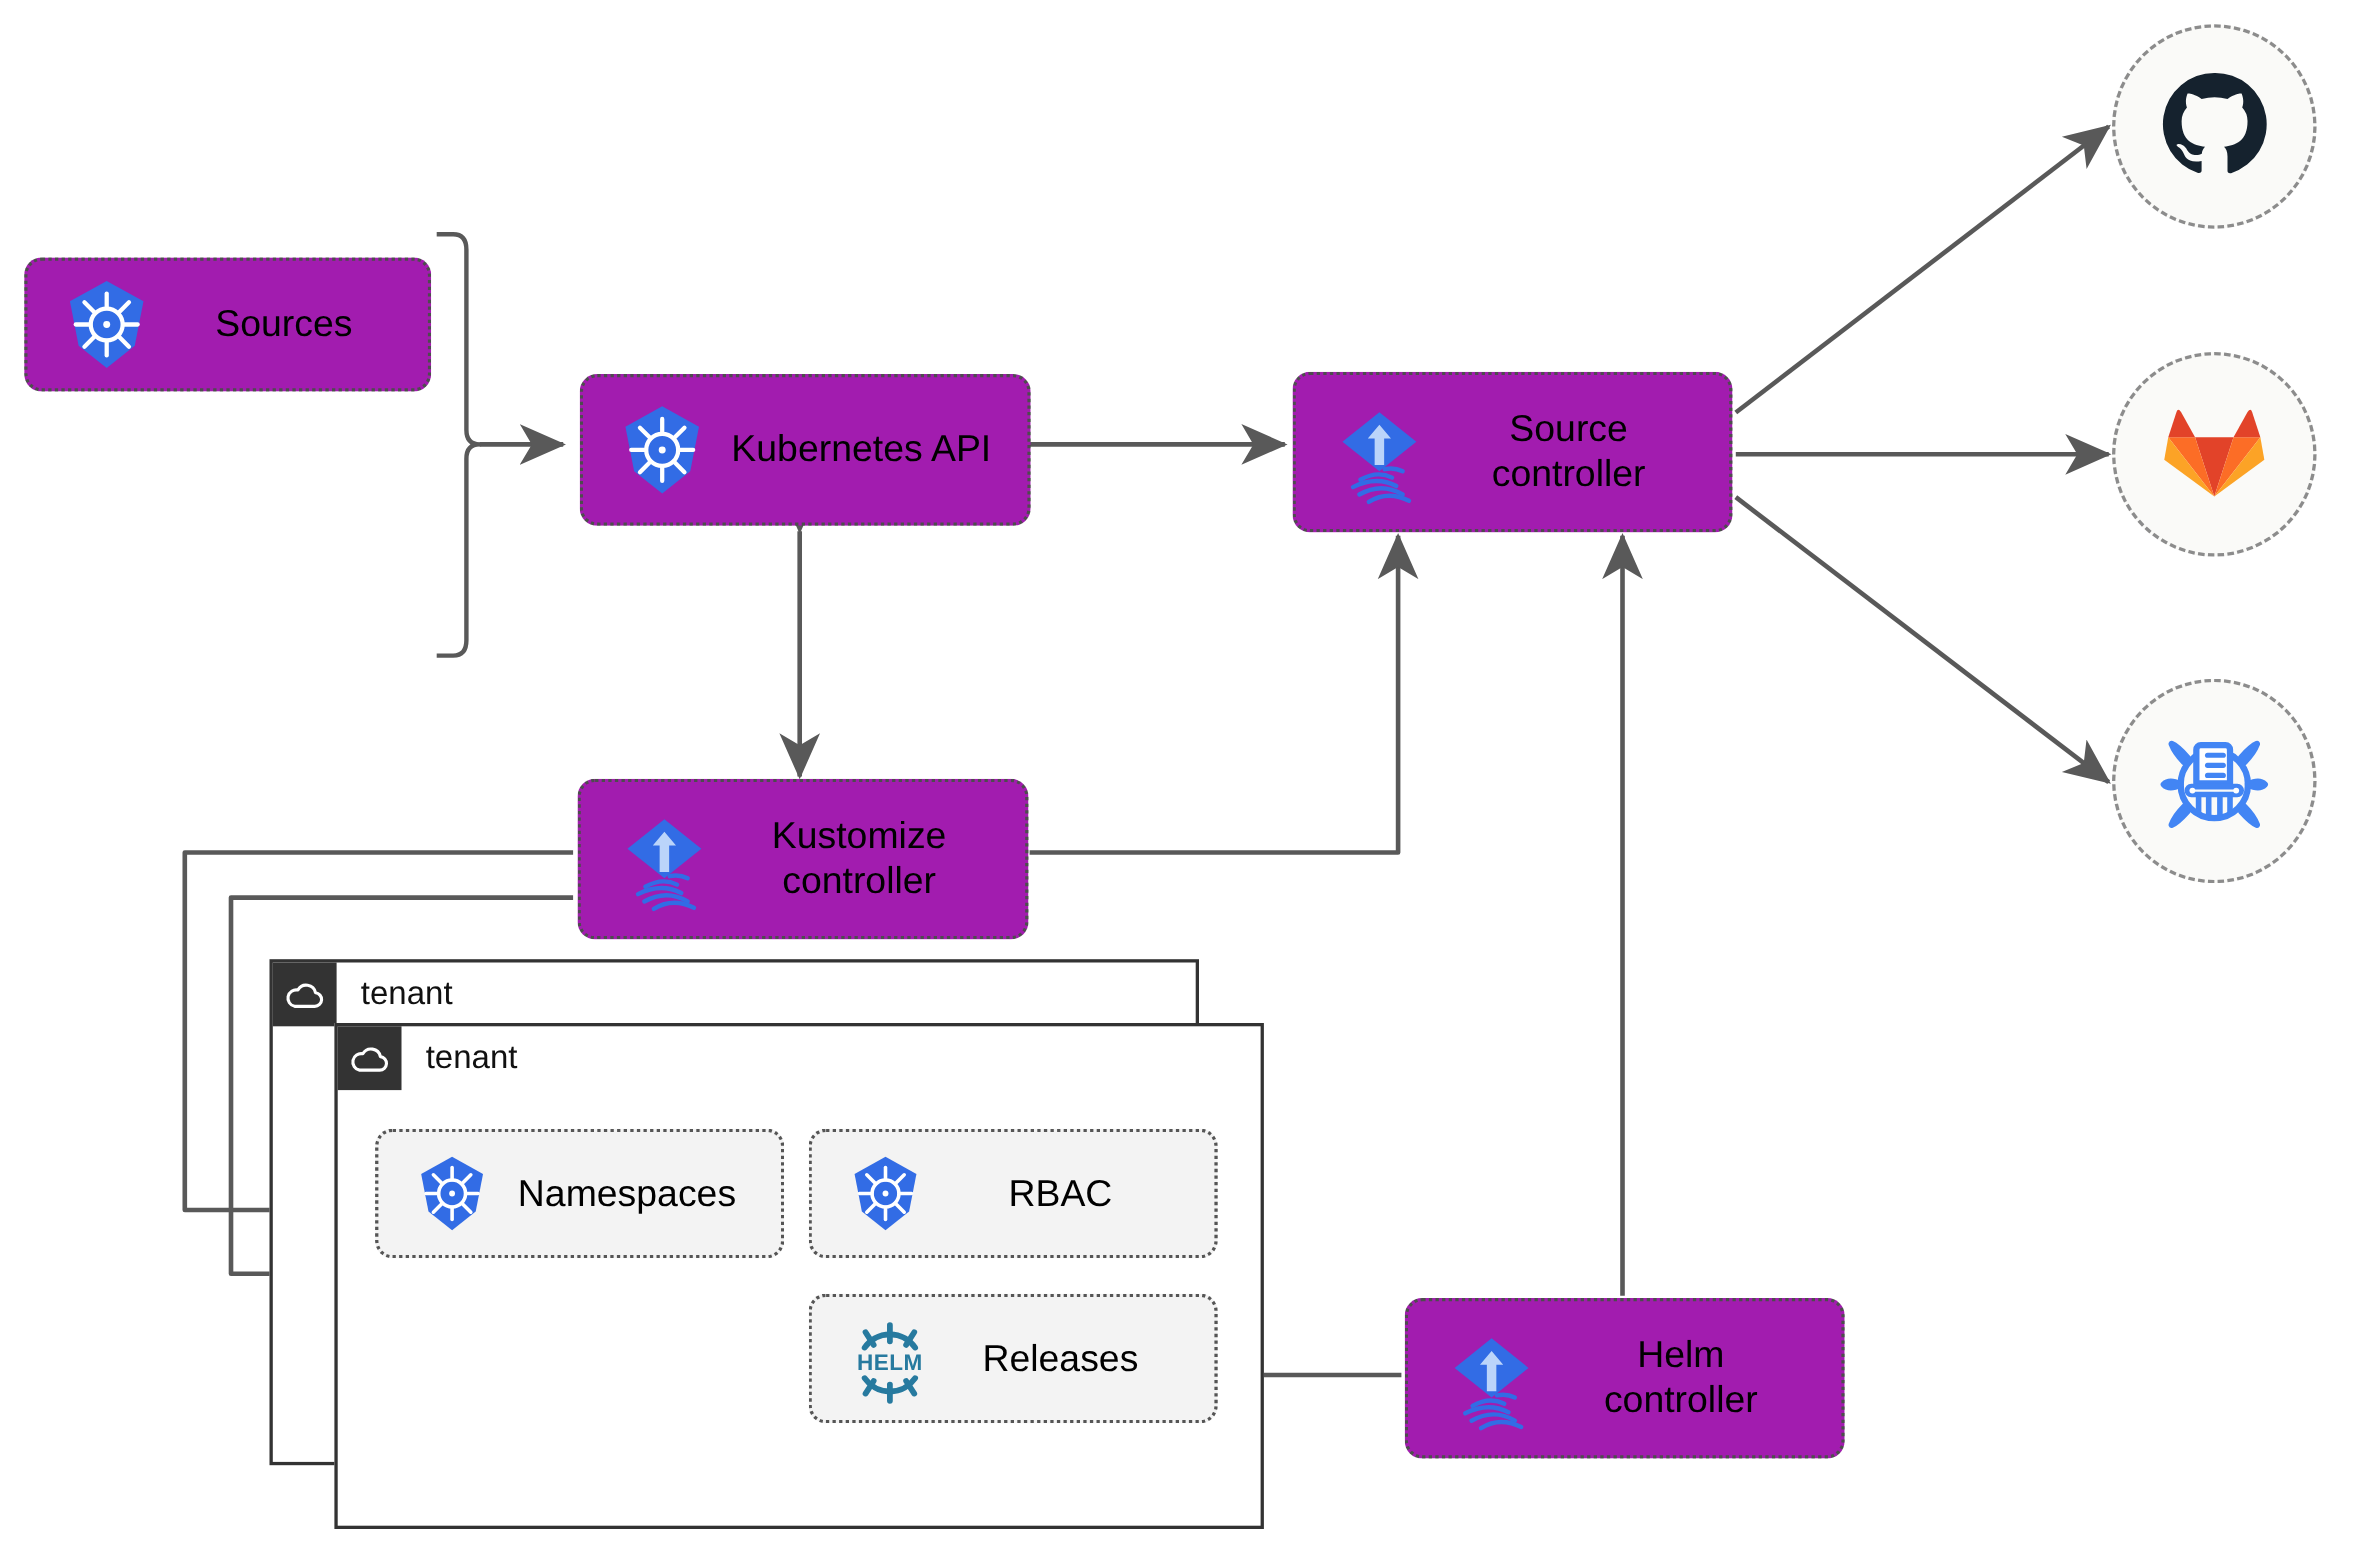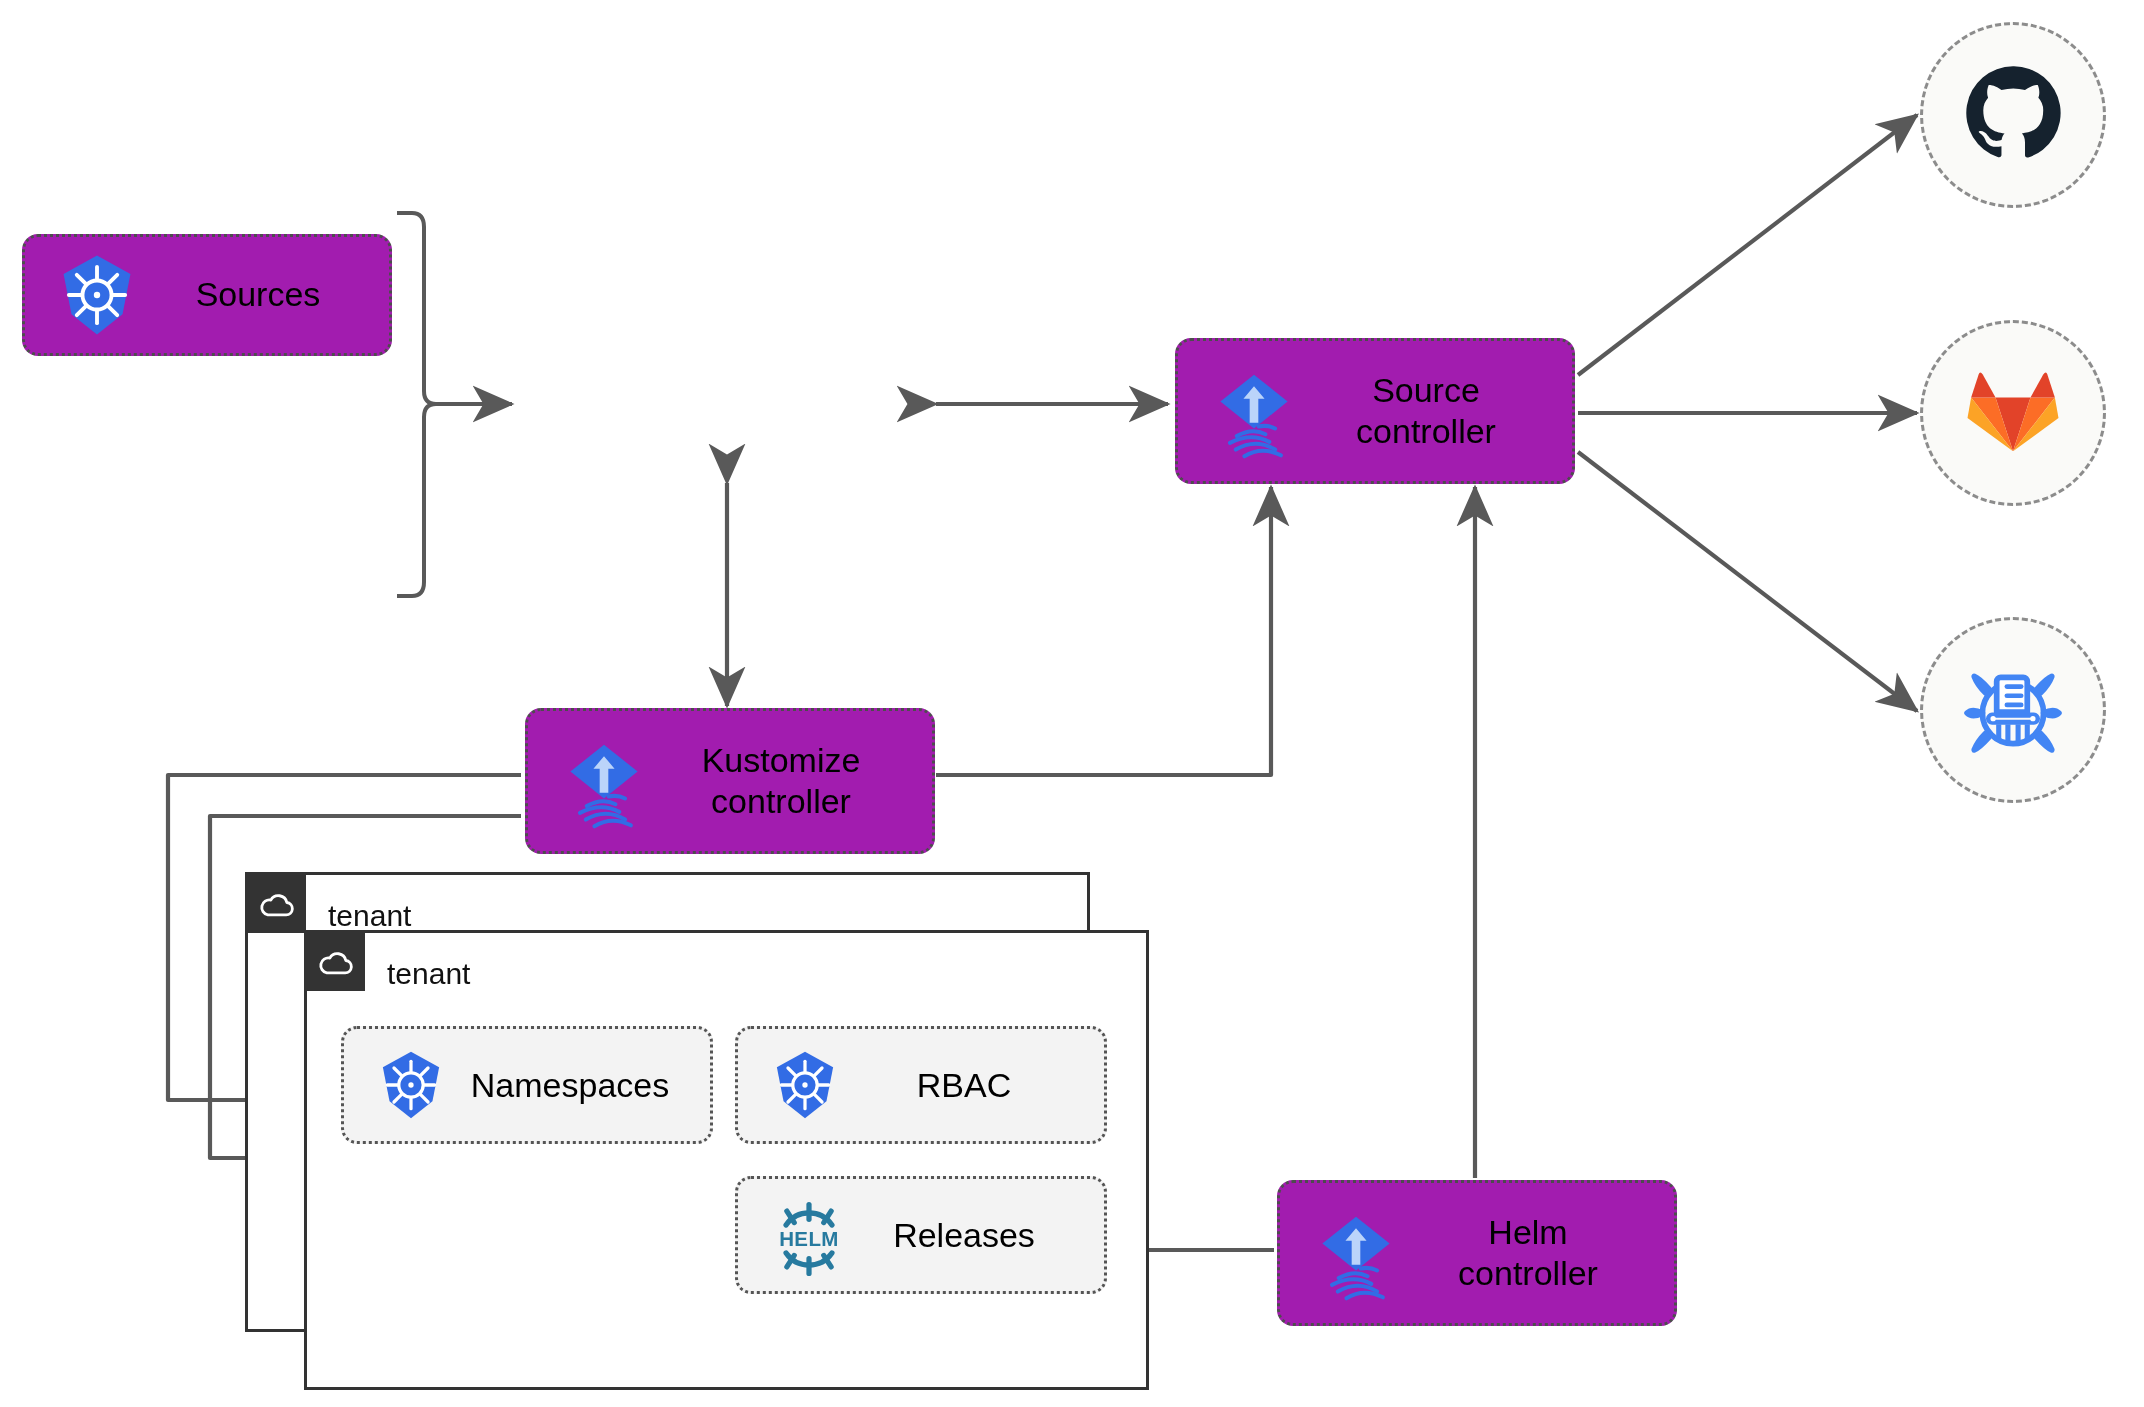--- a/index.html
+++ b/index.html
@@ -10,21 +10,21 @@
         border:3px dotted #4d4d4d;border-radius:16px;
         display:flex;align-items:center;}
   .node .lbl{flex:1;text-align:center;color:#000;font-size:34px;line-height:1.22;
              white-space:pre-line;padding-right:14px;}
   .node .ic{width:88px;height:88px;flex:0 0 88px;margin-left:28px;}
   .circ{position:absolute;box-sizing:border-box;border-radius:50%;
         background:#fafaf8;border:3px dashed #8c8c8c;
         display:flex;align-items:center;justify-content:center;}
   .tenant{position:absolute;box-sizing:border-box;background:#ffffff;
           border:3px solid #333333;}
-  .tenant-hdr{position:absolute;left:0;top:0;height:58px;display:flex;align-items:flex-end;}
+  .tenant-hdr{position:absolute;left:0;top:0;height:58px;display:flex;align-items:center;}
   .tenant-hdr .cloudbox{width:58px;height:58px;background:#333333;
         display:flex;align-items:center;justify-content:center;flex:0 0 58px;}
   .tenant-hdr .tname{margin-left:22px;font-size:30px;color:#111;}
   .subnode{position:absolute;box-sizing:border-box;background:#f3f3f3;
         border:3px dotted #555;border-radius:16px;display:flex;align-items:center;}
   .subnode .ic{width:74px;height:74px;flex:0 0 74px;margin-left:30px;}
   .subnode .lbl{flex:1;text-align:center;font-size:34px;color:#000;padding-right:18px;}
 </style>
 </head>
 <body>
@@ -168,20 +168,40 @@
             <line x1="62" y1="62" x2="73" y2="73"></line>
           <line x1="73" y1="27" x2="62" y2="38"></line>
             <line x1="38" y1="62" x2="27" y2="73"></line>
         </g>
       </svg>
     </span>
     <span class="lbl">Sources</span>
   </div>
 
 
+  <div class="node" style="left:527px;top:340px;width:410px;height:138px;">
+    <span class="ic">
+      <svg viewBox="0 0 100 100" width="88" height="88">
+        <polygon points="50,5 88,26 79,72 50,95 21,72 12,26" fill="#326CE5"></polygon>
+        <g fill="none" stroke="#ffffff" stroke-width="4.4" stroke-linecap="round">
+          <circle cx="50" cy="50" r="16.5"></circle>
+          <circle cx="50" cy="50" r="3.6" fill="#ffffff" stroke="none"></circle>
+          <line x1="50" y1="18" x2="50" y2="33"></line>
+            <line x1="50" y1="67" x2="50" y2="82"></line>
+          <line x1="18" y1="50" x2="33" y2="50"></line>
+            <line x1="67" y1="50" x2="82" y2="50"></line>
+          <line x1="27" y1="27" x2="38" y2="38"></line>
+            <line x1="62" y1="62" x2="73" y2="73"></line>
+          <line x1="73" y1="27" x2="62" y2="38"></line>
+            <line x1="38" y1="62" x2="27" y2="73"></line>
+        </g>
+      </svg>
+    </span>
+    <span class="lbl">Kubernetes API</span>
+  </div>
 
   <div class="node" style="left:1175px;top:338px;width:400px;height:146px;">
     <span class="ic">
       <svg viewBox="0 0 100 100" width="96" height="96">
         <polygon points="50,8 85,36 50,64 15,36" fill="#326CE5"></polygon>
         <path d="M50 20 L61 33 L54.5 33 L54.5 58 L45.5 58 L45.5 33 L39 33 Z" fill="#BBD4FA"></path>
         <g stroke="#326CE5" stroke-width="4.2" stroke-linecap="round" fill="none">
           <path d="M32 72 Q48 63 62 70"></path>
           <path d="M25 79 Q47 68 66 78"></path>
           <path d="M31 86 Q52 74 72 86"></path>

